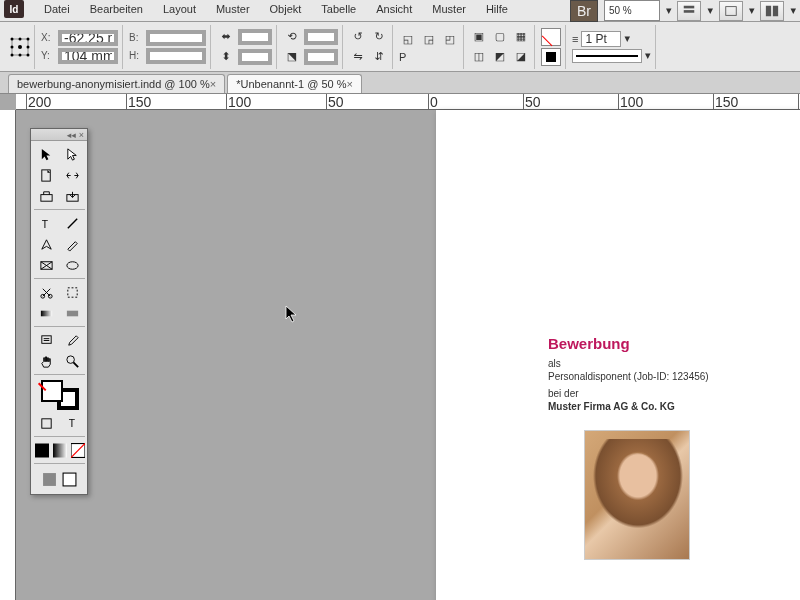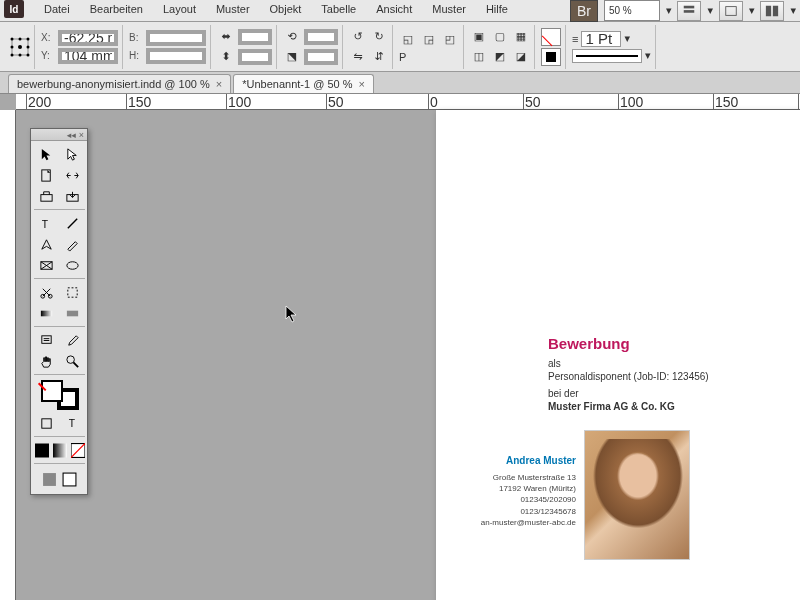--- a/index.html
+++ b/index.html
@@ -13,21 +13,21 @@
 .icon-btn{width:24px;height:20px;border:1px solid #999;background:linear-gradient(#f8f8f8,#ddd);display:flex;align-items:center;justify-content:center}
 .icon-btn svg{width:14px;height:14px}
 .controlbar{background:#e8e8e8;height:50px;border-bottom:1px solid #999;display:flex;align-items:center;padding:2px 6px;gap:2px}
 .cb-group{display:flex;flex-direction:column;gap:2px;padding:0 4px;border-right:1px solid #bbb;height:44px;justify-content:center}
 .cb-row{display:flex;align-items:center;gap:3px}
 .cb-label{font-size:10px;color:#555;width:14px}
 .cb-input{width:60px;height:16px;background:#fff;border:4px solid #a3a3a3;font-size:14px;padding:0 2px}
 .cb-input-sm{width:34px}
 .mini-icon{width:18px;height:18px;display:flex;align-items:center;justify-content:center}
 .tabbar{background:#d0d0d0;height:22px;display:flex;align-items:flex-end;border-bottom:1px solid #888;padding-left:8px}
-.tab{background:#e8e8e8;border:1px solid #999;border-bottom:none;padding:3px 8px;margin-right:2px;font-size:10px;display:flex;align-items:center;gap:6px;border-radius:3px 3px 0 0}
+.tab{background:#e8e8e8;border:1px solid #999;border-bottom:none;padding:3px 8px;margin-right:2px;font-size:10px;display:flex;align-items:center;border-radius:3px 3px 0 0}
 .tab.active{background:#f8f8f8}
 .tab-close{font-size:11px;color:#666;cursor:pointer}
 .ruler-h{position:absolute;top:94px;left:16px;right:0;height:16px;background:#fff;border-bottom:1px solid #666;font-size:8px;overflow:hidden}
 .ruler-h .tick{position:absolute;top:0;height:16px;border-left:1px solid #666;padding-left:1px;font-size:14px;color:#333}
 .ruler-v{position:absolute;top:110px;left:0;width:16px;bottom:0;background:#fff;border-right:1px solid #666}
 .canvas{position:absolute;top:110px;left:16px;right:0;bottom:0;background:#a8a8a8}
 .page{position:absolute;left:420px;top:0;width:376px;height:540px;background:#fff;box-shadow:2px 2px 6px rgba(0,0,0,0.3)}
 .doc-title{position:absolute;left:112px;top:225px;font-size:15px;font-weight:bold;color:#be185d}
 .doc-line{position:absolute;left:112px;font-size:10px;color:#333}
 .doc-sub1{top:248px}
@@ -49,21 +49,21 @@
 .tb-sep{grid-column:1/3;height:1px;background:#aaa;margin:2px 0}
 .tb-wide{grid-column:1/3;display:flex;justify-content:center;gap:2px;padding:2px 0}
 .swatch-fill{width:22px;height:22px;background:#fff;border:2px solid #000;position:relative}
 .swatch-fill::after{content:"";position:absolute;left:-3px;top:-3px;right:11px;bottom:11px;border:2px solid red;transform:rotate(45deg);border-width:0 0 2px 0}
 .swatch-stroke{width:22px;height:22px;border:4px solid #000;background:#fff;margin-left:-8px;margin-top:8px}
 .cursor{position:absolute;left:285px;top:305px;z-index:100}
 .stroke-swatch{width:20px;height:18px;border:1px solid #888;background:#fff;position:relative}
 .stroke-swatch::after{content:"";position:absolute;inset:2px;border:1px solid red;transform:rotate(45deg);border-width:0 0 1px 0}
 .fill-black{width:20px;height:18px;border:1px solid #888;background:#fff;display:flex;align-items:center;justify-content:center}
 .fill-black::after{content:"";width:10px;height:10px;background:#000}
-.stroke-input{width:40px;height:16px;border:1px solid #999;background:#fff;font-size:15px;padding:0 3px}
+.stroke-input{width:40px;height:16px;border:1px solid #999;background:#fff;font-size:12px;padding:0 3px}
 .stroke-line{width:70px;height:14px;border:1px solid #999;background:#fff;display:flex;align-items:center;padding:0 3px}
 .stroke-line::after{content:"";flex:1;height:2px;background:#000}
 </style>
 </head>
 <body>
 
 <div class="menubar">
   <div class="app-icon">Id</div>
   <div class="menu-item">Datei</div>
   <div class="menu-item">Bearbeiten</div>
@@ -233,28 +233,20 @@
 </div>
 <div class="ruler-v"></div>
 
 <div class="canvas">
   <div class="page">
     <div class="doc-title">Bewerbung</div>
     <div class="doc-line doc-sub1">als</div>
     <div class="doc-line doc-sub2">Personaldisponent (Job-ID: 123456)</div>
     <div class="doc-line doc-sub3">bei der</div>
     <div class="doc-line doc-sub4">Muster Firma AG &amp; Co. KG</div>
-    <div class="applicant-block">
-      <div class="applicant-name">Andrea Muster</div>
-      <div class="applicant-line">Große Musterstraße 13</div>
-      <div class="applicant-line">17192 Waren (Müritz)</div>
-      <div class="applicant-line">012345/202090</div>
-      <div class="applicant-line">0123/12345678</div>
-      <div class="applicant-line">an-muster@muster-abc.de</div>
-    </div>
     <div class="photo"></div>
   </div>
 </div>
 
 <svg class="cursor" width="14" height="18">
     <path d="M1 1 L1 14 L4 11 L7 17 L9 16 L6 10 L11 10 Z" fill="#000" stroke="#fff" stroke-width="0.8"></path>
   </svg>
 
 <div class="toolbox">
   <div class="tb-header">

